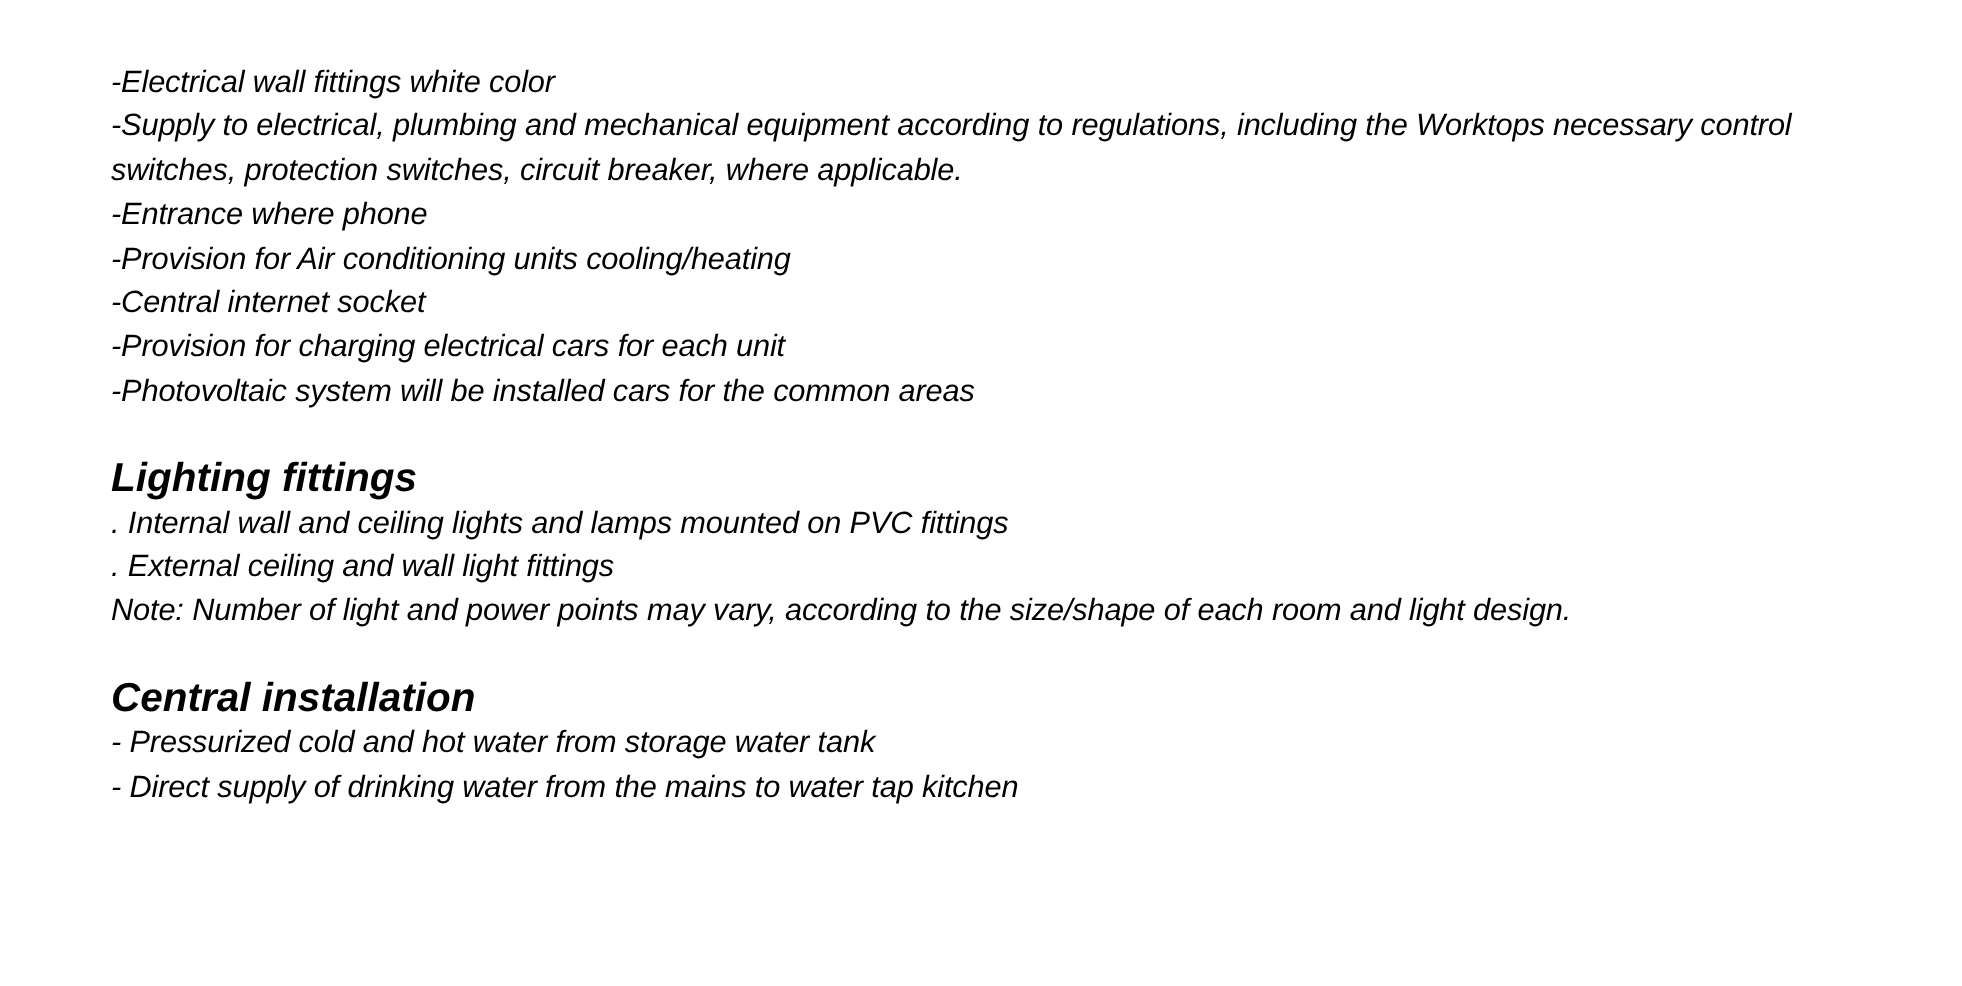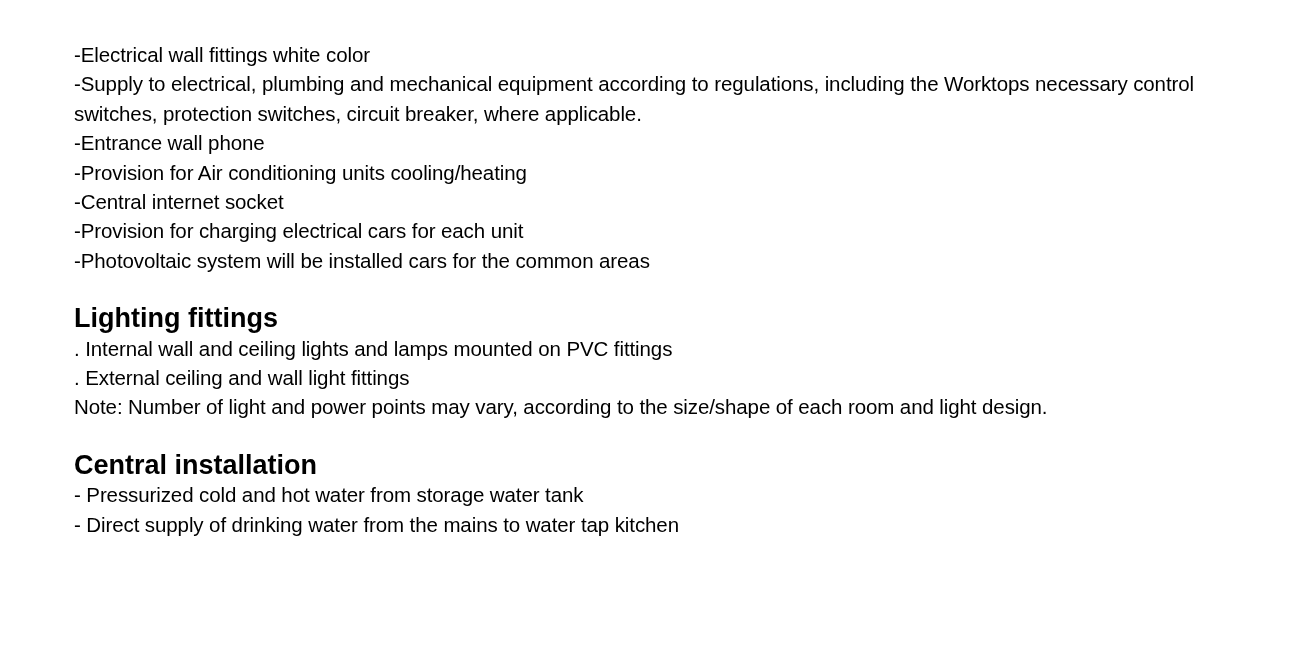--- a/index.html
+++ b/index.html
@@ -13,20 +13,21 @@
     font-family: "Liberation Sans", sans-serif;
     color: #000000;
     overflow: hidden;
   }
   .page {
     position: relative;
     width: 1308px;
     height: 657px;
     box-sizing: border-box;
     padding: 40px 30px 0 74px;
+    font-style: italic;
   }
   .line {
     font-size: 20.5px;
     line-height: 29.4px;
     white-space: pre-wrap;
     letter-spacing: -0.1px;
   }
   .heading {
     font-weight: bold;
     font-size: 27px;
@@ -41,21 +42,21 @@
   }
 </style>
 </head>
 <body>
 
 <div class="page">
 
   <div class="block">
     <div class="line">-Electrical wall fittings white color</div>
     <div class="line">-Supply to electrical, plumbing and mechanical equipment according to regulations, including the Worktops necessary control switches, protection switches, circuit breaker, where applicable.</div>
-    <div class="line">-Entrance wall phone</div>
+    <div class="line">-Entrance where phone</div>
     <div class="line">-Provision for Air conditioning units cooling/heating</div>
     <div class="line">-Central internet socket</div>
     <div class="line">-Provision for charging electrical cars for each unit</div>
     <div class="line">-Photovoltaic system will be installed cars for the common areas</div>
   </div>
 
   <div class="spacer"></div>
 
   <div class="block">
     <div class="heading">Lighting fittings</div>

